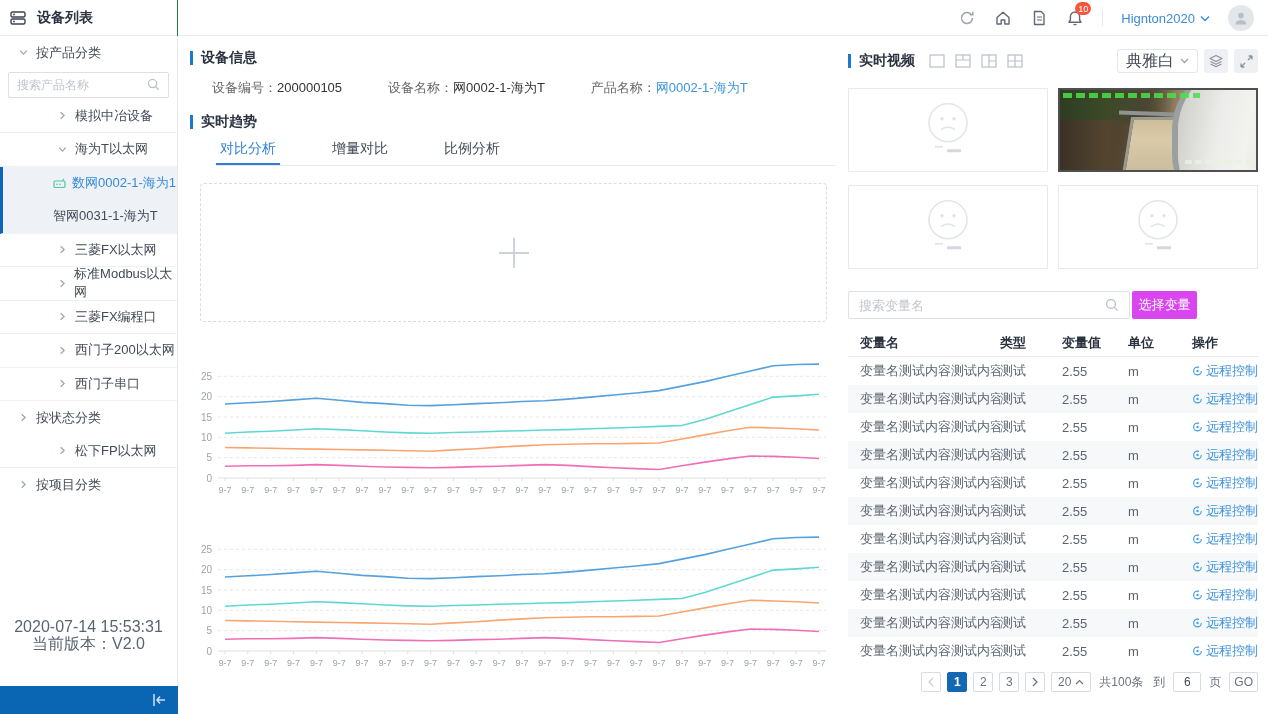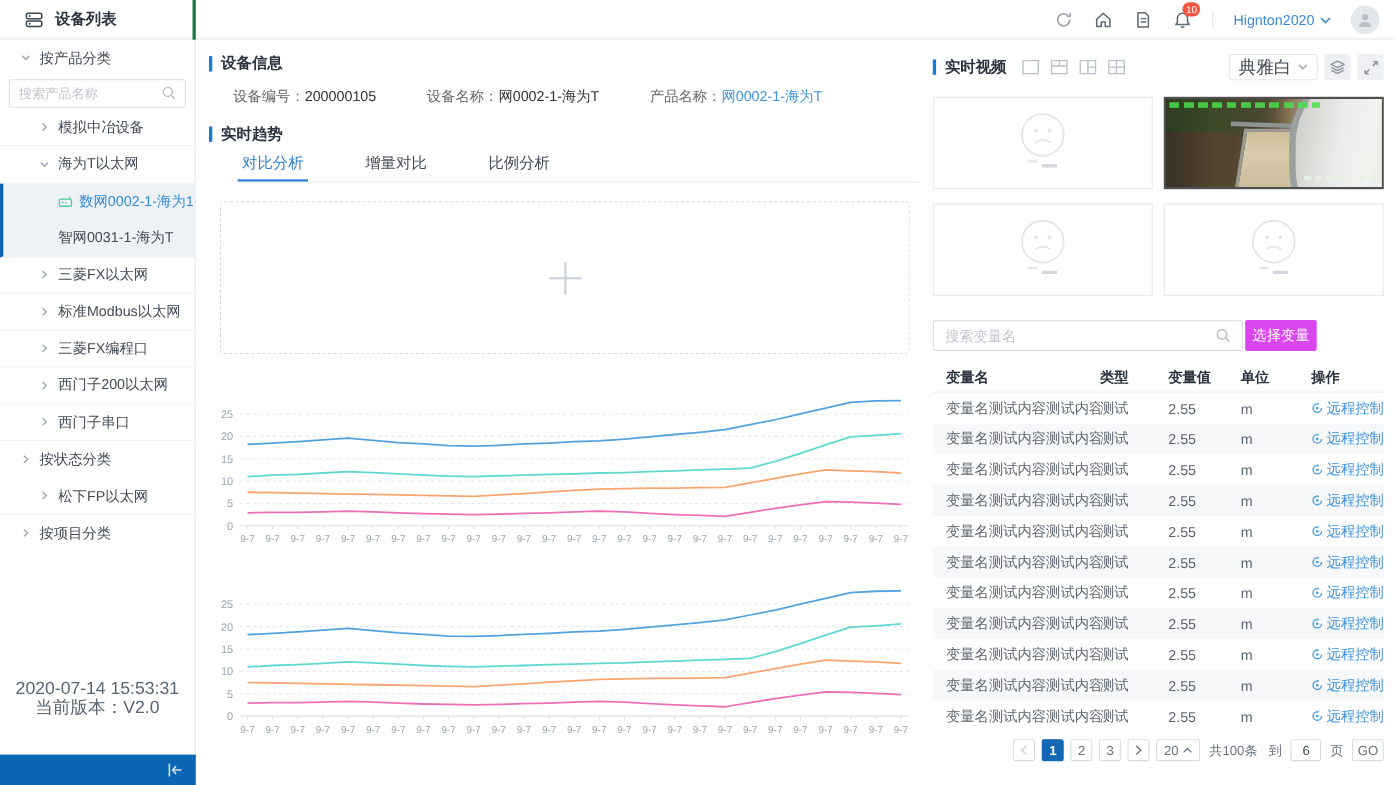--- a/index.html
+++ b/index.html
@@ -2,35 +2,35 @@
 <html><head>
 <meta charset="utf-8">
 <style>
   *{margin:0;padding:0;box-sizing:border-box;}
   html,body{width:1268px;height:714px;overflow:hidden;background:#fff;
     font-family:"Liberation Sans","DejaVu Sans",sans-serif;color:#333;}
   .app{position:relative;width:1268px;height:714px;background:#fff;}
 
   
   .topbar{position:absolute;left:0;top:0;width:1268px;height:36px;border-bottom:1px solid #e7e9ec;background:#fff;z-index:5;}
-  .tb-left{position:absolute;left:0;top:0;width:178px;height:36px;border-right:3px solid #15803d;display:flex;align-items:center;padding-left:22px;gap:10px;}
+  .tb-left{position:absolute;left:0;top:0;width:178px;height:36px;border-right:1px solid #15803d;display:flex;align-items:center;padding-left:9px;gap:10px;}
   .tb-title{font-size:14px;font-weight:bold;color:#2b3340;}
   .tb-right{position:absolute;right:14px;top:0;height:36px;display:flex;align-items:center;gap:18px;}
   .tb-ic{width:18px;height:18px;position:relative;cursor:pointer;}
   .badge{position:absolute;top:-7px;left:9px;min-width:16px;height:13px;background:#f5543f;color:#fff;font-size:9px;border-radius:8px;display:flex;align-items:center;justify-content:center;padding:0 3px;}
   .tb-divider{width:1px;height:16px;background:#e3e6ea;}
   .tb-user{color:#3c8bd9;font-size:13px;display:flex;align-items:center;gap:5px;cursor:pointer;}
   .avatar{width:26px;height:26px;border-radius:50%;background:#e3e6ea;display:flex;align-items:center;justify-content:center;}
 
   
   .sidebar{position:absolute;left:0;top:36px;width:178px;height:650px;border-right:1px solid #e7e9ec;background:#fff;}
   .t-item{height:33.5px;display:flex;align-items:center;font-size:13px;color:#424a56;cursor:pointer;position:relative;}
   .t-item .chev{display:inline-flex;width:12px;margin-right:6px;color:#9aa3af;}
   .lvl1{padding-left:18px;}
-  .lvl2{padding-left:35px;border-bottom:1px solid #f0f1f3;}
+  .lvl2{padding-left:57px;border-bottom:1px solid #f0f1f3;}
   .lvl3{padding-left:50px;}
   .sel{background:#eef1f6;border-left:3px solid #0d65b5;}
   .sel.first{color:#358bd9;}
   .sel.last{border-bottom:1px solid #f0f1f3;}
   .dev-ic{margin-right:6px;display:inline-flex;}
   .s-search{margin:2px 8px;height:26px;border:1px solid #dcdfe6;border-radius:2px;display:flex;align-items:center;padding:0 8px;}
   .s-search input{flex:1;border:none;outline:none;font-size:12px;color:#424a56;font-family:inherit;min-width:0;}
   .s-search input::placeholder{color:#bfc4cc;}
   .sb-footer{position:absolute;left:0;bottom:34px;width:100%;text-align:center;font-size:16px;color:#5a6572;line-height:17px;}
   .sb-collapse{position:absolute;left:0;bottom:-28px;width:178px;height:28px;background:#0a66b2;display:flex;align-items:center;justify-content:flex-end;padding-right:10px;cursor:pointer;}

